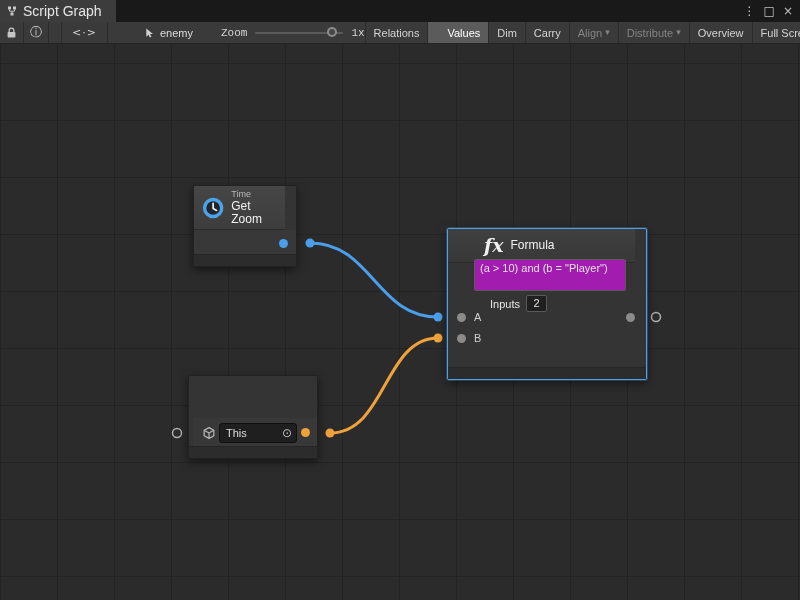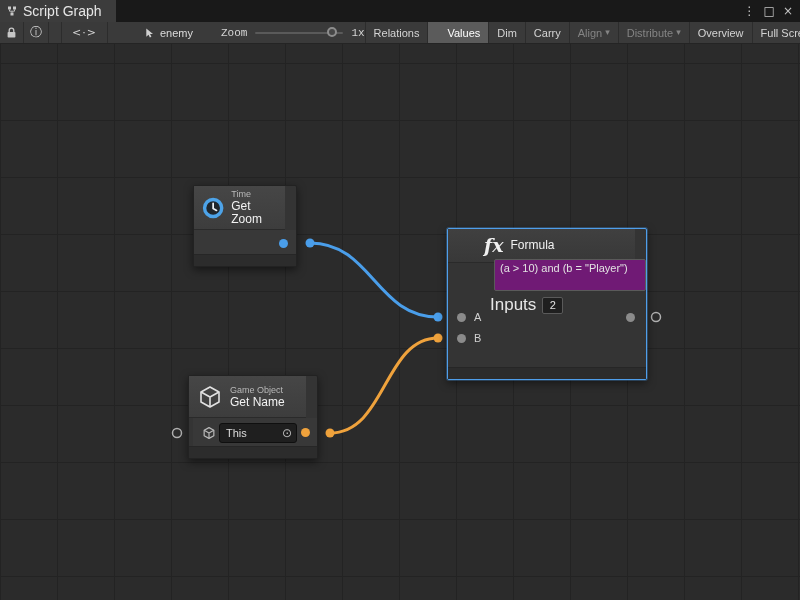--- a/index.html
+++ b/index.html
@@ -59,25 +59,25 @@
   .port.orange{background:#efa23c;}
   .port.gray{background:#8b8b8b;}
 
   
   .gt-body{position:absolute;top:44px;left:0;right:0;height:27px;background:#383838;
            border-bottom:1px solid #2a2a2a;}
 
   
   .fx-icon{font-family:"DejaVu Serif","Liberation Serif",serif;font-style:italic;font-weight:bold;
            font-size:19px;color:#f0f0f0;line-height:1;}
-  .expr-box{position:absolute;left:46px;top:30px;width:152px;height:32px;background:#701a75;
+  .expr-box{position:absolute;left:26px;top:30px;width:152px;height:32px;background:#a21caf;
             border:1px solid #5a5a5a;border-radius:2px;font-size:11px;line-height:14px;color:#e2e2e2;
             padding:1px 5px;box-sizing:border-box;overflow:hidden;}
   .inputs-row{position:absolute;left:42px;top:66px;display:flex;align-items:center;gap:6px;}
-  .inputs-label{font-size:17px;color:#e6e6e6;}
+  .inputs-label{font-size:11px;color:#e6e6e6;}
   .inputs-count{min-width:15px;height:15px;line-height:15px;text-align:center;background:#1f1f1f;
                 border:1px solid #5a5a5a;border-radius:2px;font-size:11px;color:#e2e2e2;padding:0 2px;}
   .frow{position:absolute;left:0;right:0;height:21px;}
   .frow .rlabel{position:absolute;left:26px;top:0;font-size:11px;color:#d0d0d0;line-height:19px;}
 
   
   .gn-body{position:absolute;top:42px;left:4px;right:0;height:31px;background:#383838;
            border-bottom:1px solid #2a2a2a;}
   .gn-dropdown{position:absolute;left:26px;top:5px;width:78px;height:20px;background:#1f1f1f;
                border:1px solid #0f0f0f;border-radius:3px;display:flex;align-items:center;
@@ -210,30 +210,20 @@
       <div class="port gray" style="right:11px;top:5px;"></div>
     </div>
     <div class="frow" style="top:100px;">
       <div class="port gray" style="left:9px;top:5px;"></div>
       <span class="rlabel">B</span>
     </div>
     <div class="node-footer"></div>
   </div>
 
   <div class="node" style="left:188px;top:331px;width:130px;height:84px;">
-    <div class="node-header" style="height:42px;">
-      <svg width="26" height="26" viewBox="0 0 26 26">
-        <path d="M13 3 L22 8 V18 L13 23 L4 18 V8 Z" stroke="#e2e2e2" stroke-width="1.6" fill="none" stroke-linejoin="round"></path>
-        <path d="M4 8 L13 13 L22 8 M13 13 V23" stroke="#e2e2e2" stroke-width="1.6" fill="none" stroke-linejoin="round"></path>
-      </svg>
-      <div>
-        <div class="node-cat">Game Object</div>
-        <div class="node-title">Get Name</div>
-      </div>
-    </div>
     <div class="gn-body">
       <svg class="mini-cube" width="14" height="14" viewBox="0 0 26 26">
         <path d="M13 3 L22 8 V18 L13 23 L4 18 V8 Z" stroke="#b9b9b9" stroke-width="2.2" fill="none" stroke-linejoin="round"></path>
         <path d="M4 8 L13 13 L22 8 M13 13 V23" stroke="#b9b9b9" stroke-width="2.2" fill="none" stroke-linejoin="round"></path>
       </svg>
       <div class="gn-dropdown">
         <span class="dval">This</span>
         <span class="target glyph">⊙</span>
       </div>
       <div class="port orange" style="right:7px;top:10px;"></div>

